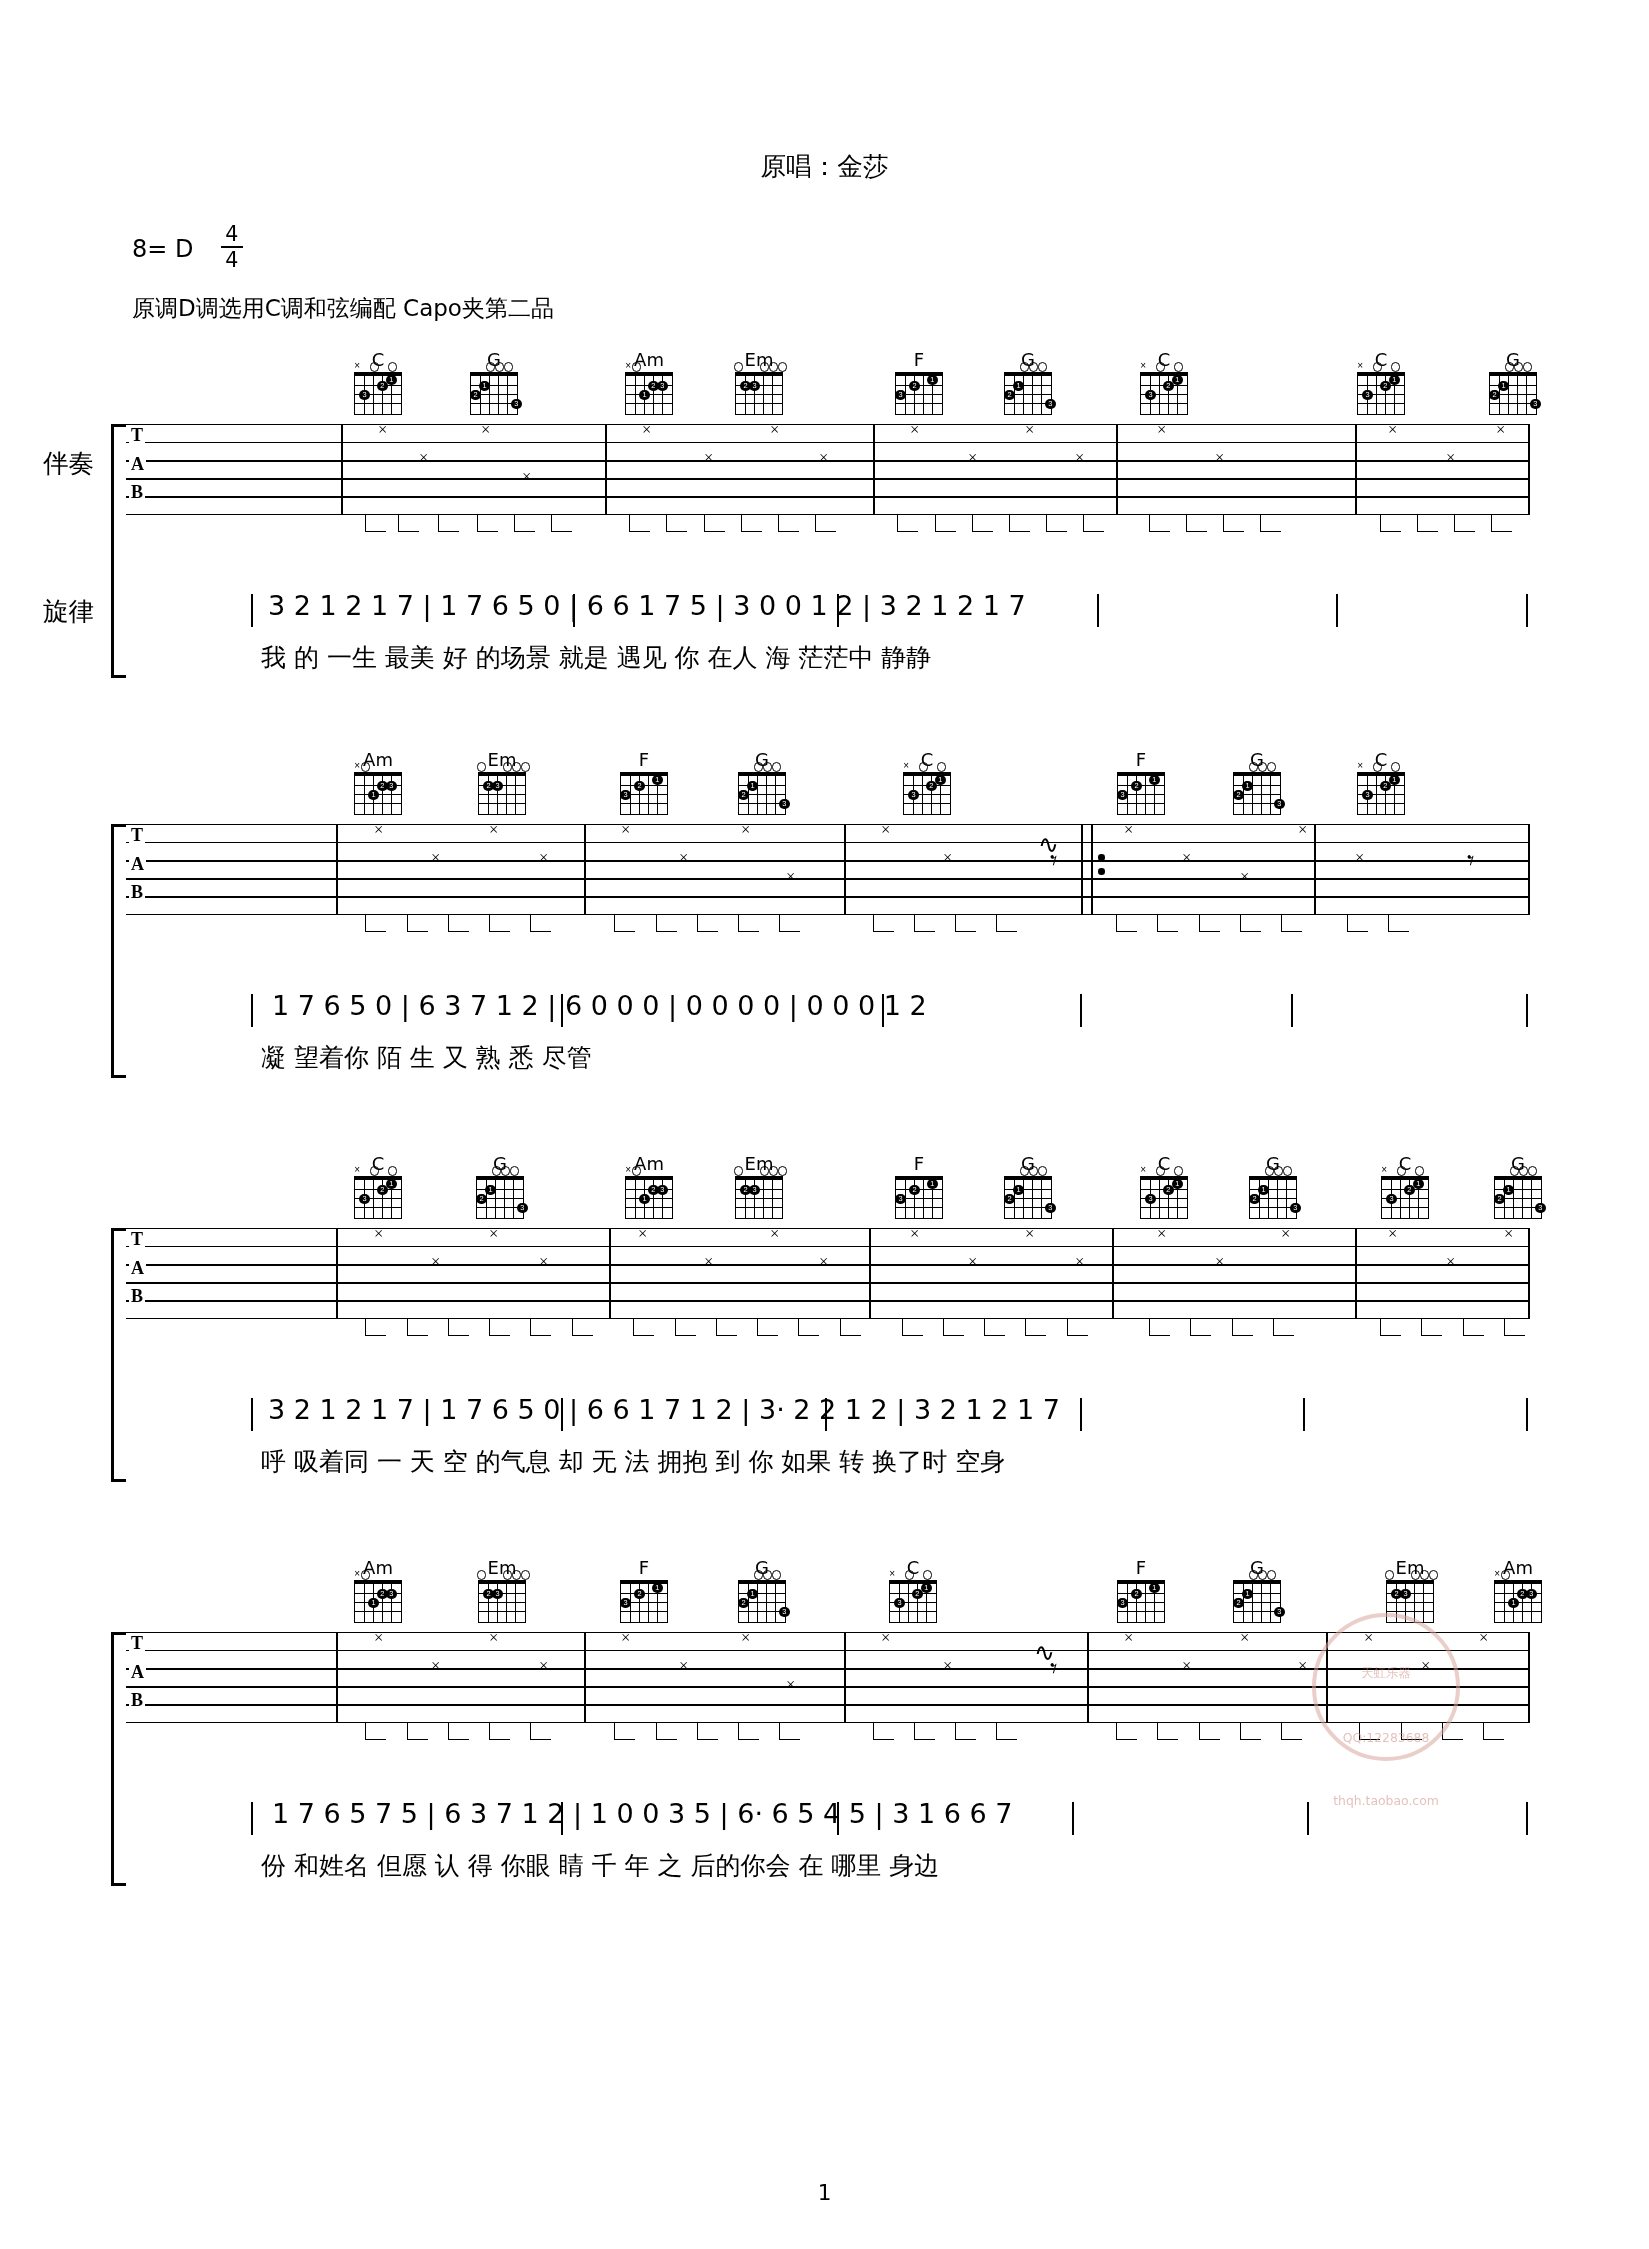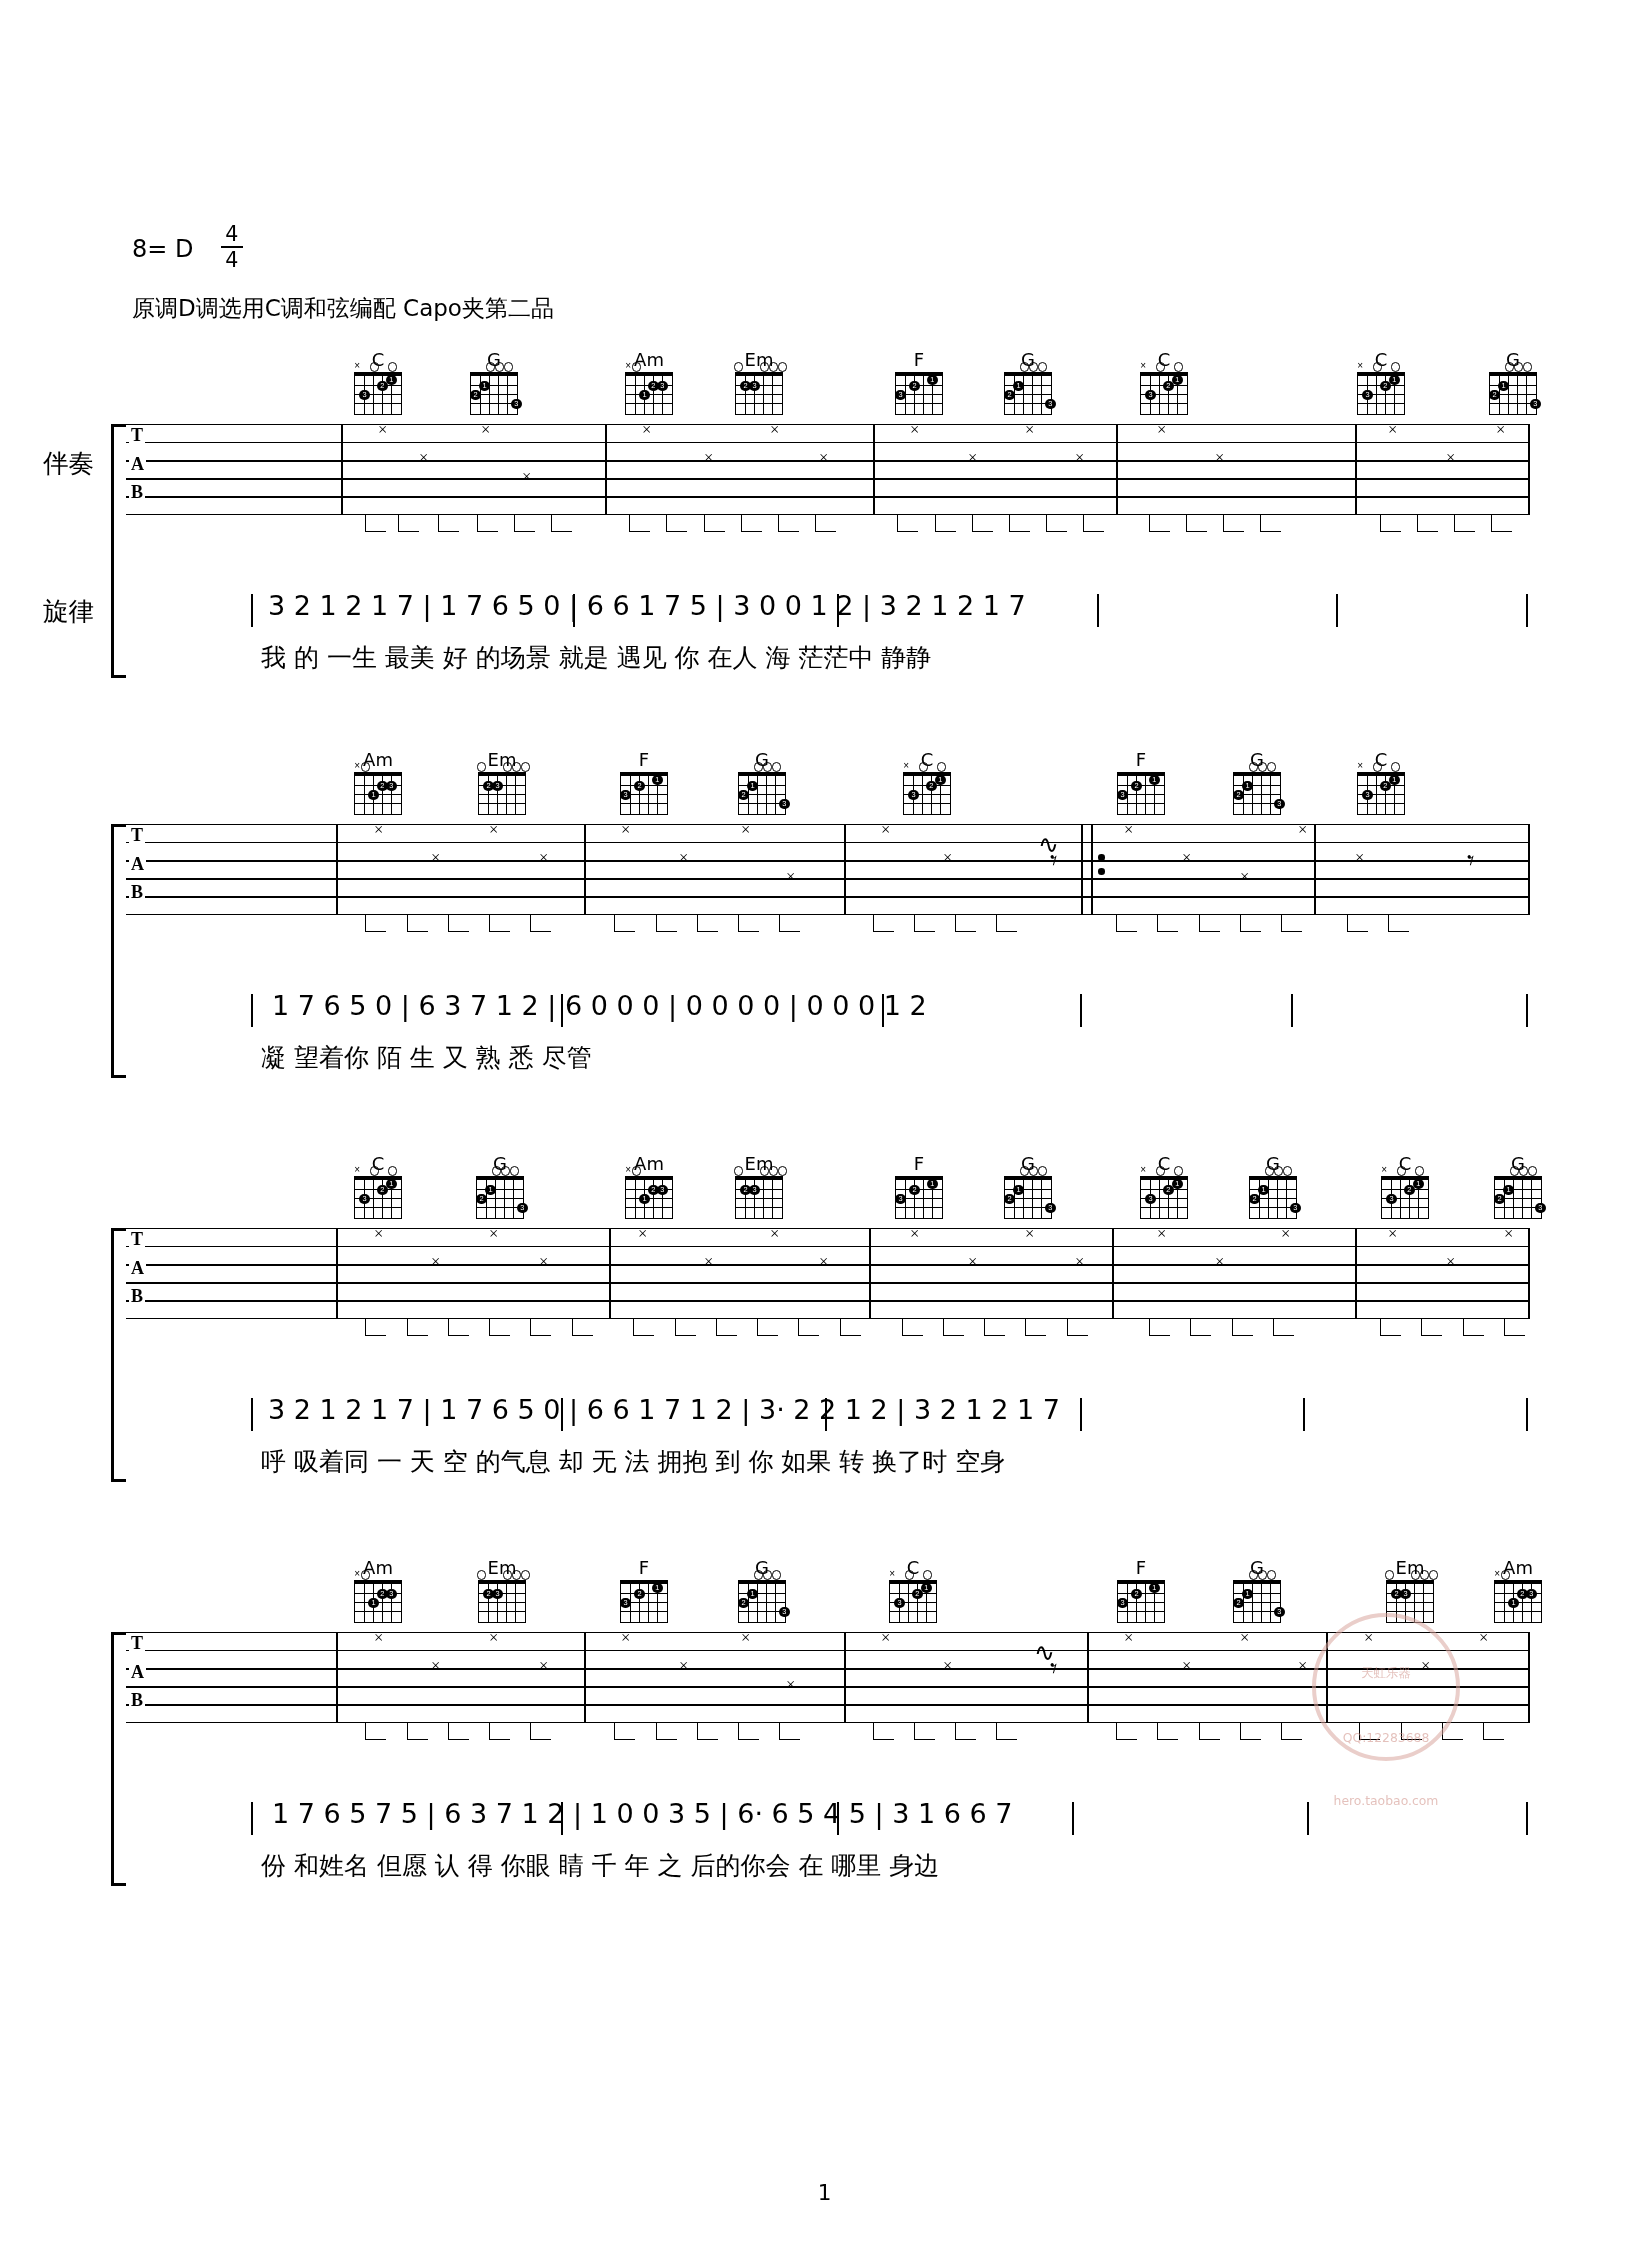--- a/index.html
+++ b/index.html
@@ -55,20 +55,21 @@
   .pagenum{position:absolute;bottom:45px;left:0;width:1649px;text-align:center;font-size:21.5px;font-family:"DejaVu Sans",sans-serif;}
 
   .stamp{position:absolute;width:140px;height:140px;border-radius:50%;border:4.1px solid #d9a79f;opacity:.55;color:#cf8f86;font-size:12.4px;text-align:center;}
   .stamp span{display:block;margin-top:48px;font-family:"DejaVu Sans",sans-serif;}
 </style>
 </head>
 <body>
 
 <div class="sheet">
 
+  <div class="subtitle">原唱：金莎</div>
 
 
   <div class="keyline">8= D</div>
   <div class="timesig">
     <span class="num">4</span>
     <span class="bar"></span>
     <span class="num">4</span>
   </div>
   <div class="tuning">原调D调选用C调和弦编配  Capo夹第二品</div>
 
@@ -1002,18 +1003,18 @@
     <div class="melbar" style="left:961px;top:243px;"></div>
     <div class="melbar" style="left:1196px;top:243px;"></div>
     <div class="melbar" style="left:1415px;top:243px;"></div>
     <div class="mel" style="left:161px;top:239px;">1 7 6 5 7 5 | 6 3 7  1 2 | 1 0 0 3 5 | 6·  6 5  4 5 | 3 1 6  6 7</div>
     <div class="lyr" style="left:150px;top:290px;">份 和姓名 但愿 认 得 你眼 睛    千 年 之 后的你会 在 哪里 身边</div>
   </div>
 
   <div class="stamp" style="left:1312px;top:1613px;">
     <span>天虹乐器</span>
     <span>QQ:12283688</span>
-    <span>hero.taobao.com</span>
+    <span>thqh.taobao.com</span>
   </div>
 
   <div class="pagenum">1</div>
 </div>
 
 
 </body></html>

